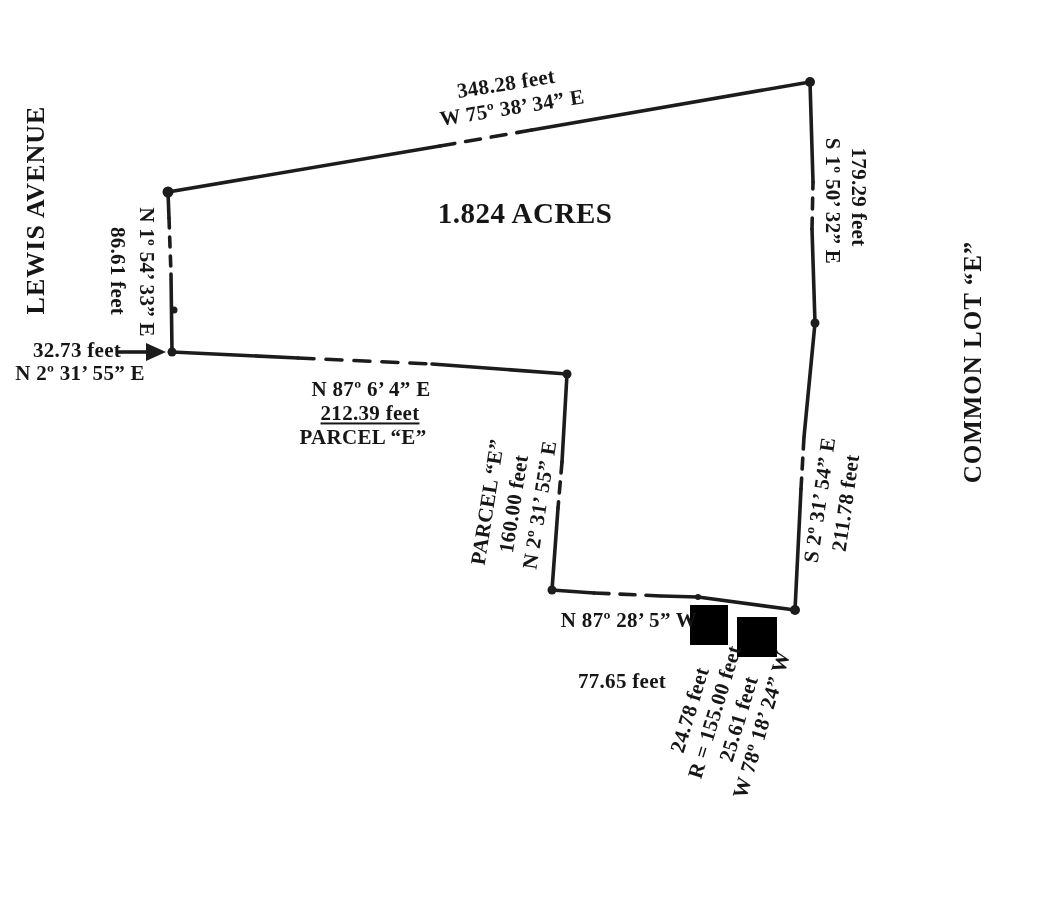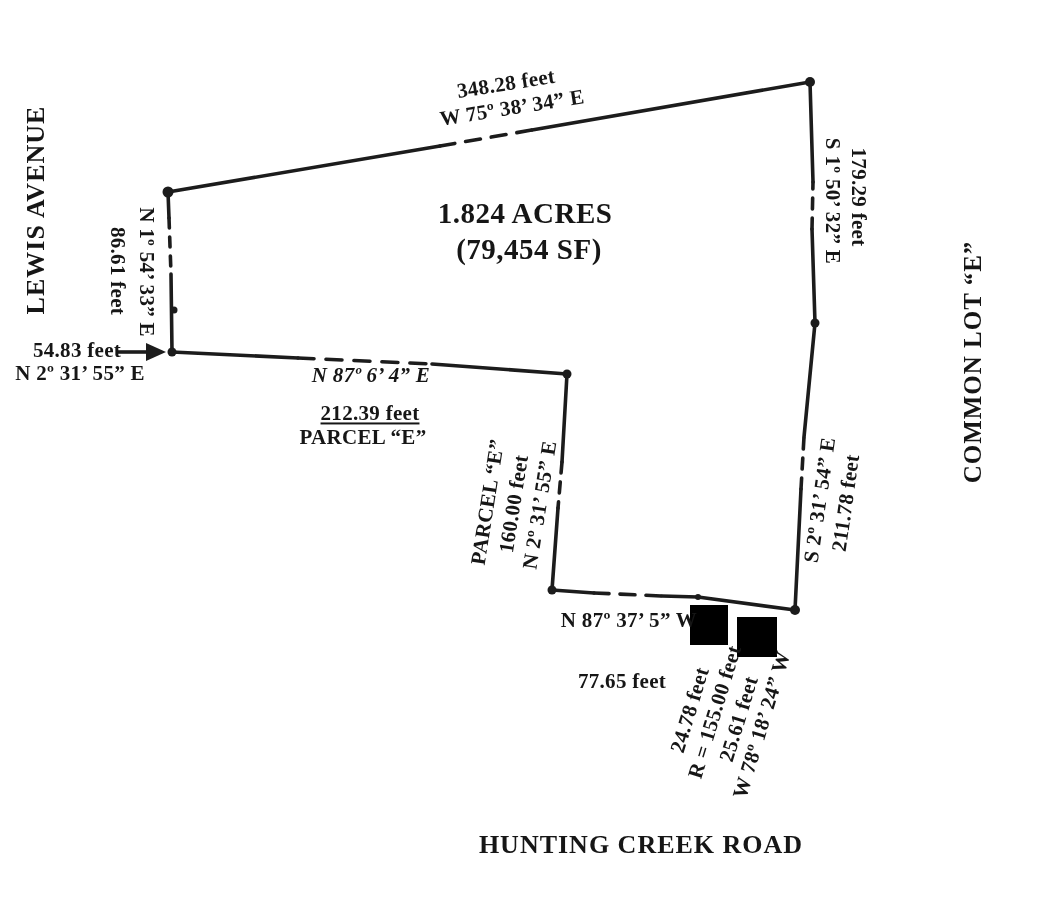--- a/index.html
+++ b/index.html
@@ -88,45 +88,43 @@
   <div class="redaction" style="left:737px;top:617px;width:40px;height:40px;"></div>
 
   <div class="lbl" style="left:506px;top:84px;--rot:-9deg;">348.28 feet</div>
   <div class="lbl" style="left:512px;top:108px;--rot:-9deg;">W 75º 38’ 34” E</div>
 
   <div class="lbl street" style="left:36px;top:210px;--rot:-90deg;">LEWIS AVENUE</div>
 
   <div class="lbl" style="left:146px;top:272px;--rot:90deg;">N 1º 54’ 33” E</div>
   <div class="lbl" style="left:117px;top:271px;--rot:90deg;">86.61 feet</div>
 
-  <div class="lbl" style="left:77px;top:351px;">54.83 feet</div>
+  <div class="lbl" style="left:77px;top:351px;">32.73 feet</div>
   <div class="lbl" style="left:80px;top:374px;">N 2º 31’ 55” E</div>
 
   <div class="lbl big" style="left:525px;top:214px;">1.824 ACRES</div>
-  <div class="lbl big" style="left:529px;top:250px;">(79,454 SF)</div>
 
-  <div class="lbl" style="left:371px;top:376px;font-style:italic;">N 87º 6’ 4” E</div>
+  <div class="lbl" style="left:371px;top:390px;">N 87º 6’ 4” E</div>
   <div class="lbl" style="left:370px;top:414px;text-decoration:underline;">212.39 feet</div>
   <div class="lbl" style="left:363px;top:438px;">PARCEL “E”</div>
 
   <div class="lbl" style="left:832px;top:201px;--rot:90deg;">S 1º 50’ 32” E</div>
   <div class="lbl" style="left:858px;top:197px;--rot:90deg;">179.29 feet</div>
 
   <div class="lbl street" style="left:973px;top:362px;--rot:-90deg;font-size:25px;">COMMON LOT “E”</div>
 
   <div class="lbl" style="left:820px;top:500px;--rot:-82deg;">S 2º 31’ 54” E</div>
   <div class="lbl" style="left:846px;top:503px;--rot:-82deg;">211.78 feet</div>
 
   <div class="lbl" style="left:488px;top:502px;--rot:-81deg;">PARCEL “E”</div>
   <div class="lbl" style="left:514px;top:504px;--rot:-81deg;">160.00 feet</div>
   <div class="lbl" style="left:540px;top:505px;--rot:-81deg;">N 2º 31’ 55” E</div>
 
-  <div class="lbl" style="left:629px;top:621px;">N 87º 37’ 5” W</div>
+  <div class="lbl" style="left:629px;top:621px;">N 87º 28’ 5” W</div>
   <div class="lbl" style="left:622px;top:648px;margin-top:34px;">77.65 feet</div>
 
   <div class="lbl" style="left:690px;top:710px;--rot:-73deg;">24.78 feet</div>
   <div class="lbl" style="left:715px;top:712px;--rot:-73deg;">R = 155.00 feet</div>
   <div class="lbl" style="left:739px;top:719px;--rot:-73deg;">25.61 feet</div>
   <div class="lbl" style="left:762px;top:725px;--rot:-73deg;">W 78º 18’ 24” W</div>
 
-  <div class="lbl street" style="left:641px;top:845px;">HUNTING CREEK ROAD</div>
 
 </div>
 
 </body></html>

